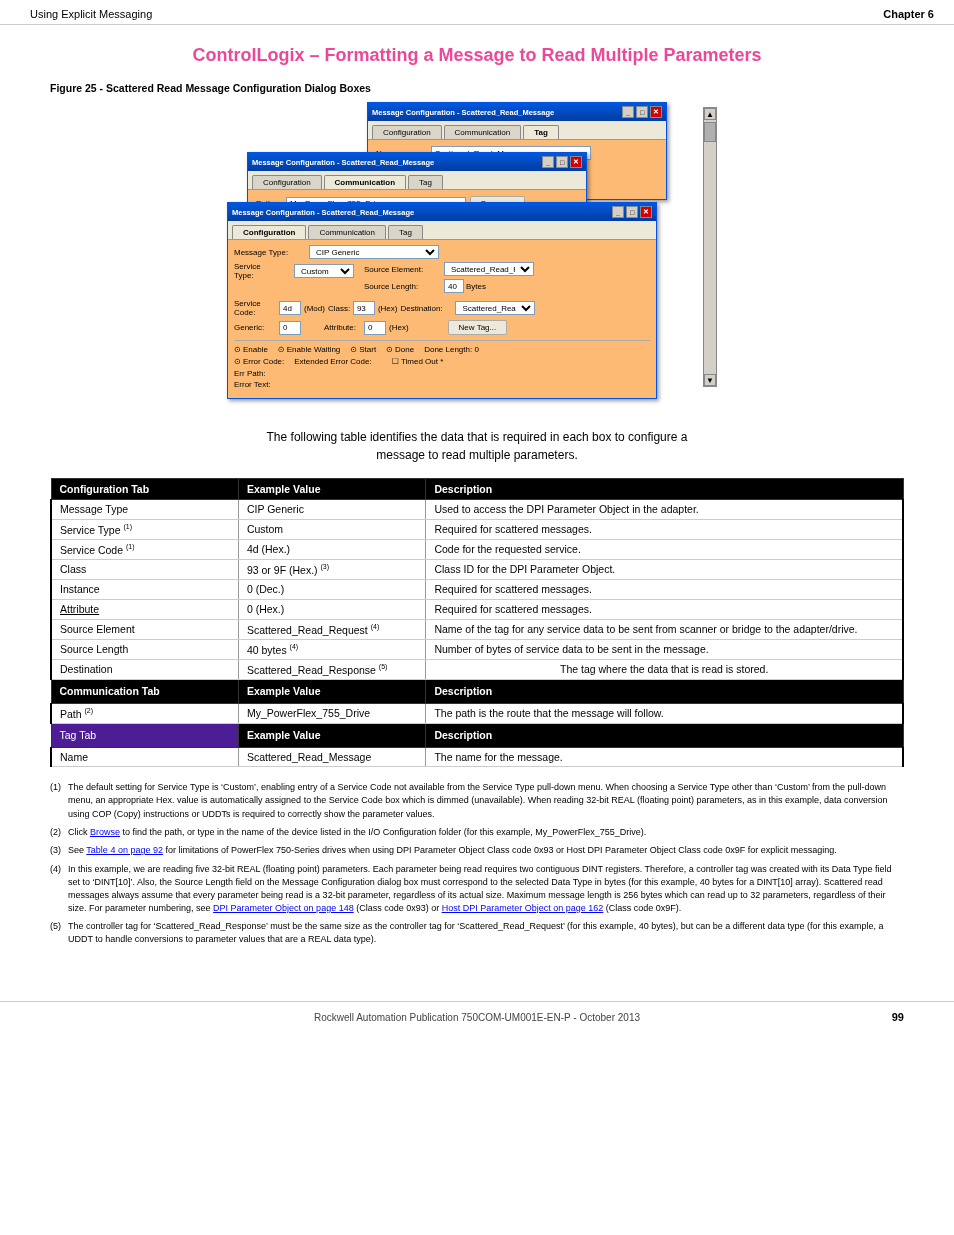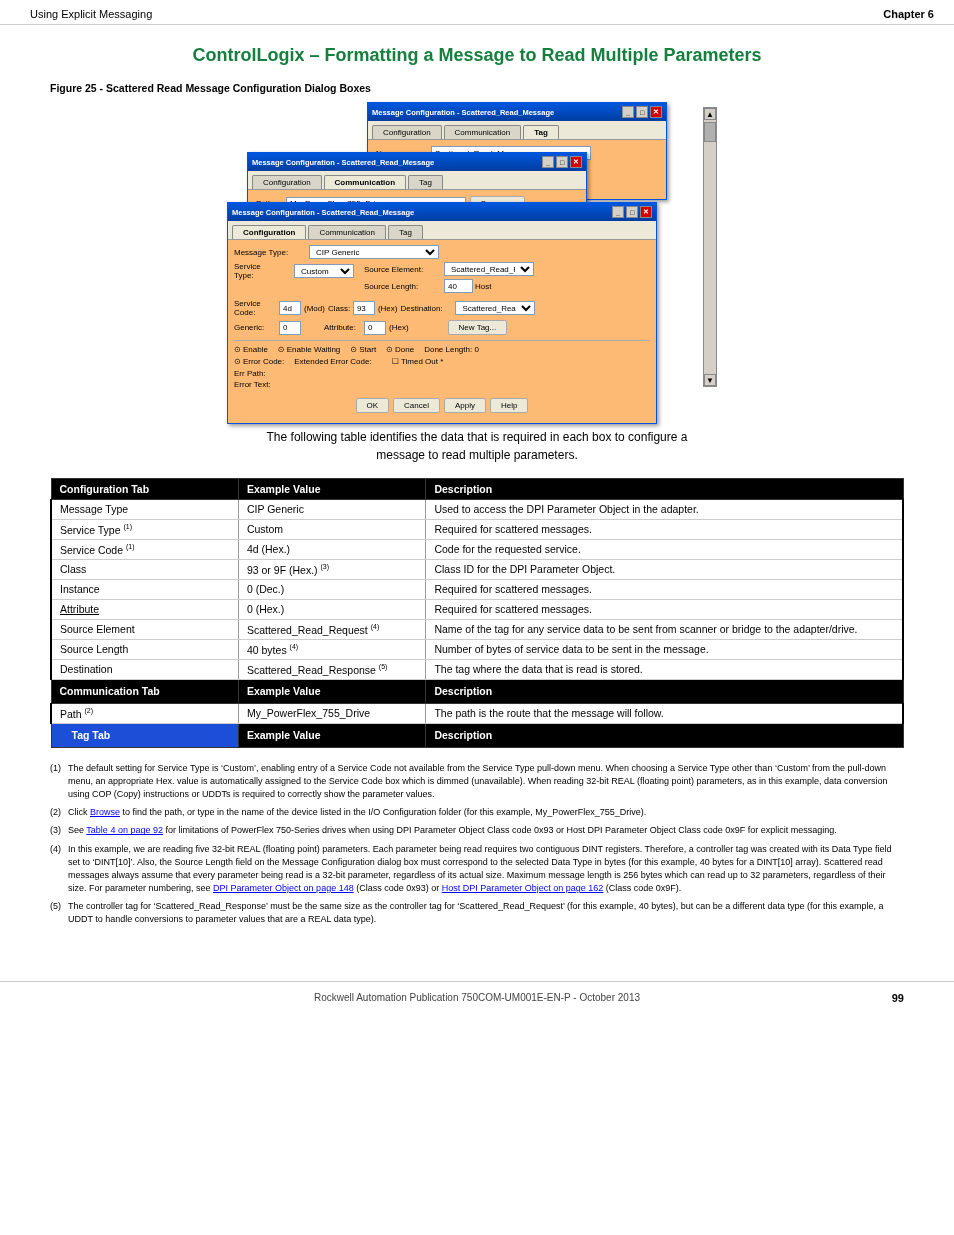--- a/index.html
+++ b/index.html
@@ -24,21 +24,21 @@
 
     .page-content {
       padding: 10px 50px 30px 50px;
     }
 
     .main-title {
       font-size: 18px;
       font-weight: bold;
       text-align: center;
       margin-bottom: 16px;
-      color: #15803d;
+      color: #ec4899;
     }
 
     .figure-caption {
       font-size: 10.5px;
       font-weight: bold;
       margin-bottom: 8px;
     }
 
     
     .dialogs-area {
@@ -324,22 +324,22 @@
             </div>
             <div style="flex:1;">
               <div class="field-row">
                 <span style="font-size:8px; min-width:80px;">Source Element:</span>
                 <select class="field-select" style="width:90px; font-size:8px;">
                   <option>Scattered_Read_Flex</option>
                 </select>
               </div>
               <div class="field-row">
                 <span style="font-size:8px; min-width:80px;">Source Length:</span>
-                <input class="field-input" value="40" style="width: 29px; font-size: 8px;" readonly="">
-                <span style="font-size:8px; margin-left:2px;">Host</span>
+                <input class="field-input" value="40" style="width: 20px; font-size: 8px;" readonly="">
+                <span style="font-size:8px; margin-left:2px;">Bytes</span>
               </div>
             </div>
           </div>
 
           <div style="display:flex; margin-bottom:3px; align-items:center;">
             <span style="font-size:8px; min-width:45px;">Service<br>Code:</span>
             <input class="field-input" value="4d" style="width: 22px; font-size: 8px;" readonly="">
             <span style="font-size:8px; margin:0 3px;">(Mod)</span>
             <span style="font-size:8px; min-width:25px;">Class:</span>
             <input class="field-input" value="93" style="width: 22px; font-size: 8px;" readonly="">
@@ -371,26 +371,20 @@
           <div style="display:flex; align-items:center; margin-bottom:3px; font-size:8px; gap:10px;">
             <span>⊙ Error Code:</span>
             <span>Extended Error Code:</span>
             <span style="margin-left:10px;">☐ Timed Out *</span>
           </div>
           <div style="font-size:8px; margin-bottom:2px;">
             <span>Err Path:</span>
           </div>
           <div style="font-size:8px; margin-bottom:4px;">
             <span>Error Text:</span>
-          </div>
-          <div class="win-footer-btns">
-            <button class="win-btn">OK</button>
-            <button class="win-btn">Cancel</button>
-            <button class="win-btn">Apply</button>
-            <button class="win-btn">Help</button>
           </div>
         </div>
       </div>
 
       <div style="position:absolute; right:10px; top:5px; width:14px; height:280px; background:#d4d0c8; border:1px solid #888; z-index:0;">
         <div style="width:12px; height:12px; background:#d4d0c8; border:1px solid #888; text-align:center; font-size:8px; line-height:12px;">▲</div>
         <div style="width:12px; height:20px; background:#b0b0b0; border:1px solid #888; margin-top:2px;"></div>
         <div style="width:12px; height:12px; background:#d4d0c8; border:1px solid #888; text-align:center; font-size:8px; line-height:12px; position:absolute; bottom:0;">▼</div>
       </div>
 
@@ -447,36 +441,41 @@
           <td style="border-right: 2px solid rgb(0, 0, 0);">Name of the tag for any service data to be sent from scanner or bridge to the adapter/drive.</td>
         </tr>
         <tr>
           <td style="border-left: 2px solid rgb(0, 0, 0); border-right: 1px solid rgb(153, 153, 153);">Source Length</td>
           <td style="border-right: 1px solid rgb(153, 153, 153);">40 bytes <sup>(4)</sup></td>
           <td style="border-right: 2px solid rgb(0, 0, 0);">Number of bytes of service data to be sent in the message.</td>
         </tr>
         <tr>
           <td style="border-left: 2px solid rgb(0, 0, 0); border-right: 1px solid rgb(153, 153, 153);">Destination</td>
           <td style="border-right: 1px solid rgb(153, 153, 153);">Scattered_Read_Response <sup>(5)</sup></td>
-          <td style="border-right: 2px solid rgb(0, 0, 0);">The tag where the data that is read is stored.</td>
+          <td style="border-right: 2px solid rgb(0, 0, 0); text-align: center;">The tag where the data that is read is stored.</td>
         </tr>
         <tr>
           <td style="background: rgb(0, 0, 0); color: rgb(255, 255, 255); font-weight: bold; padding: 4px 8px; border: 1px solid rgb(51, 51, 51);">Communication Tab</td>
           <td style="background: rgb(0, 0, 0); color: rgb(255, 255, 255); font-weight: bold; padding: 4px 8px; border: 1px solid rgb(51, 51, 51);">Example Value</td>
           <td style="background: rgb(0, 0, 0); color: rgb(255, 255, 255); font-weight: bold; padding: 4px 8px; border: 1px solid rgb(51, 51, 51);">Description</td>
         </tr>
         <tr>
           <td style="border-left: 2px solid rgb(0, 0, 0); border-right: 1px solid rgb(153, 153, 153);">Path <sup>(2)</sup></td>
           <td style="border-right: 1px solid rgb(153, 153, 153);">My_PowerFlex_755_Drive</td>
           <td style="border-right: 2px solid rgb(0, 0, 0);">The path is the route that the message will follow.</td>
         </tr>
         <tr>
-          <td style="background: #1d4ed8; color: rgb(255, 255, 255); font-weight: bold; padding: 4px 20px; border: 1px solid rgb(51, 51, 51);">Tag Tab</td>
+          <td style="background: #4c1d95; color: rgb(255, 255, 255); font-weight: normal; padding: 4px 8px; border: 1px solid rgb(51, 51, 51);">Tag Tab</td>
           <td style="background: rgb(0, 0, 0); color: rgb(255, 255, 255); font-weight: bold; padding: 4px 8px; border: 1px solid rgb(51, 51, 51);">Example Value</td>
           <td style="background: rgb(0, 0, 0); color: rgb(255, 255, 255); font-weight: bold; padding: 4px 8px; border: 1px solid rgb(51, 51, 51);">Description</td>
+        </tr>
+        <tr>
+          <td style="border-left: 2px solid rgb(0, 0, 0); border-right: 1px solid rgb(153, 153, 153);">Name</td>
+          <td style="border-right: 1px solid rgb(153, 153, 153);">Scattered_Read_Message</td>
+          <td style="border-right: 2px solid rgb(0, 0, 0);">The name for the message.</td>
         </tr>
       </tbody>
   </table>
 
   <div class="footnotes" id="footnotes-container">
   <div class="footnote-item">
         <span class="footnote-num">(1)</span>
         <span class="footnote-text">The default setting for Service Type is ‘Custom’, enabling entry of a Service Code not available from the Service Type pull-down menu. When choosing a Service Type other than ‘Custom’ from the pull-down menu, an appropriate Hex. value is automatically assigned to the Service Code box which is dimmed (unavailable). When reading 32-bit REAL (floating point) parameters, as in this example, data conversion using COP (Copy) instructions or UDDTs is required to correctly show the parameter values.</span>
       </div>
       <div class="footnote-item">

